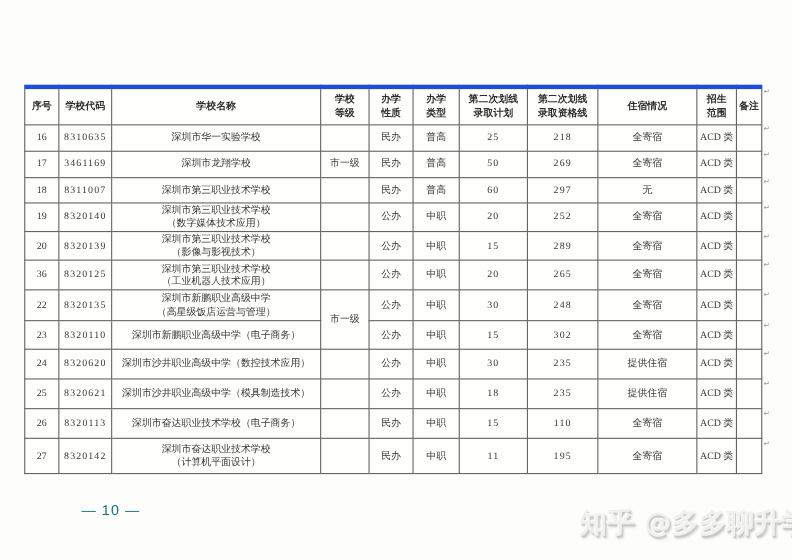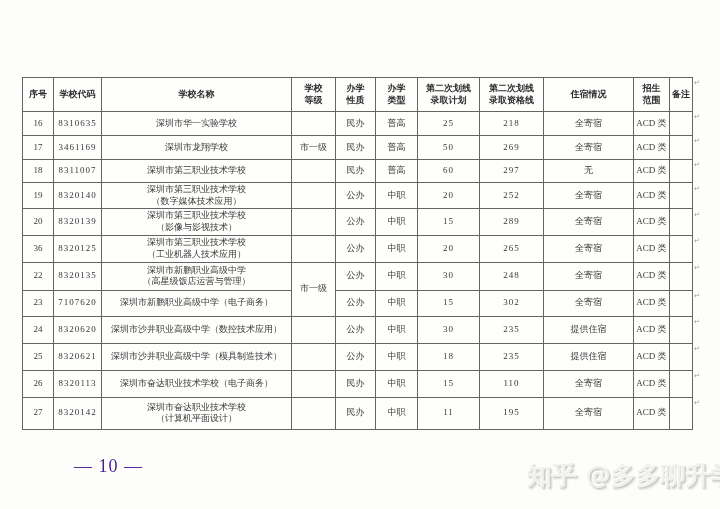--- a/index.html
+++ b/index.html
@@ -15,35 +15,35 @@
     border-collapse:collapse;table-layout:fixed;
     background:#fefefd;
   }
   table.admission th, table.admission td{
     border:1px solid #646464;
     text-align:center;vertical-align:middle;
     font-size:9px;line-height:1.3;
     padding:1px 2px;overflow:hidden;
     color:#383838;
   }
-  table.admission{border-top:1px solid #1d4ed8;}
+  table.admission{border-top:4px solid #1d4ed8;}
   table.admission th{
     font-weight:bold;white-space:pre-line;color:#2e2e2e;
   }
   td.name{white-space:pre-line;}
   td.code, td.num{letter-spacing:1px;}
   .pmark{
     position:absolute;left:694px;width:10px;
     font-size:7px;color:#9a9a98;line-height:1;
     font-family:"DejaVu Sans",sans-serif;
   }
   .page-number{
     position:absolute;left:74px;top:456px;
-    font-size:18px;color:#4c1d95;letter-spacing:1px;
-    font-family:Liberation Serif, serif;
+    font-size:13px;color:#0f766e;letter-spacing:1px;
+    font-family:Liberation Sans, sans-serif;
   }
   .watermark{
     position:absolute;left:527px;top:459px;
     font-size:25px;font-weight:bold;white-space:nowrap;
     font-family:"DejaVu Sans",sans-serif;
     color:#f0f0ee;
     text-shadow:-1px -1px 0 #ffffff, 1px 1px 1px #c6c6c3, 2px 2px 2px #d9d9d6;
   }
 </style>
 </head>
@@ -183,21 +183,21 @@
       <td>中职</td>
       <td class="num">30</td>
       <td class="num">248</td>
       <td>全寄宿</td>
       <td>ACD 类</td>
       <td></td>
     </tr>
 
     <tr style="height:26px">
       <td>23</td>
-      <td class="code">7107620</td>
+      <td class="code">8320110</td>
       <td class="name">深圳市新鹏职业高级中学（电子商务）</td>
       <td>公办</td>
       <td>中职</td>
       <td class="num">15</td>
       <td class="num">302</td>
       <td>全寄宿</td>
       <td>ACD 类</td>
       <td></td>
     </tr>
 

